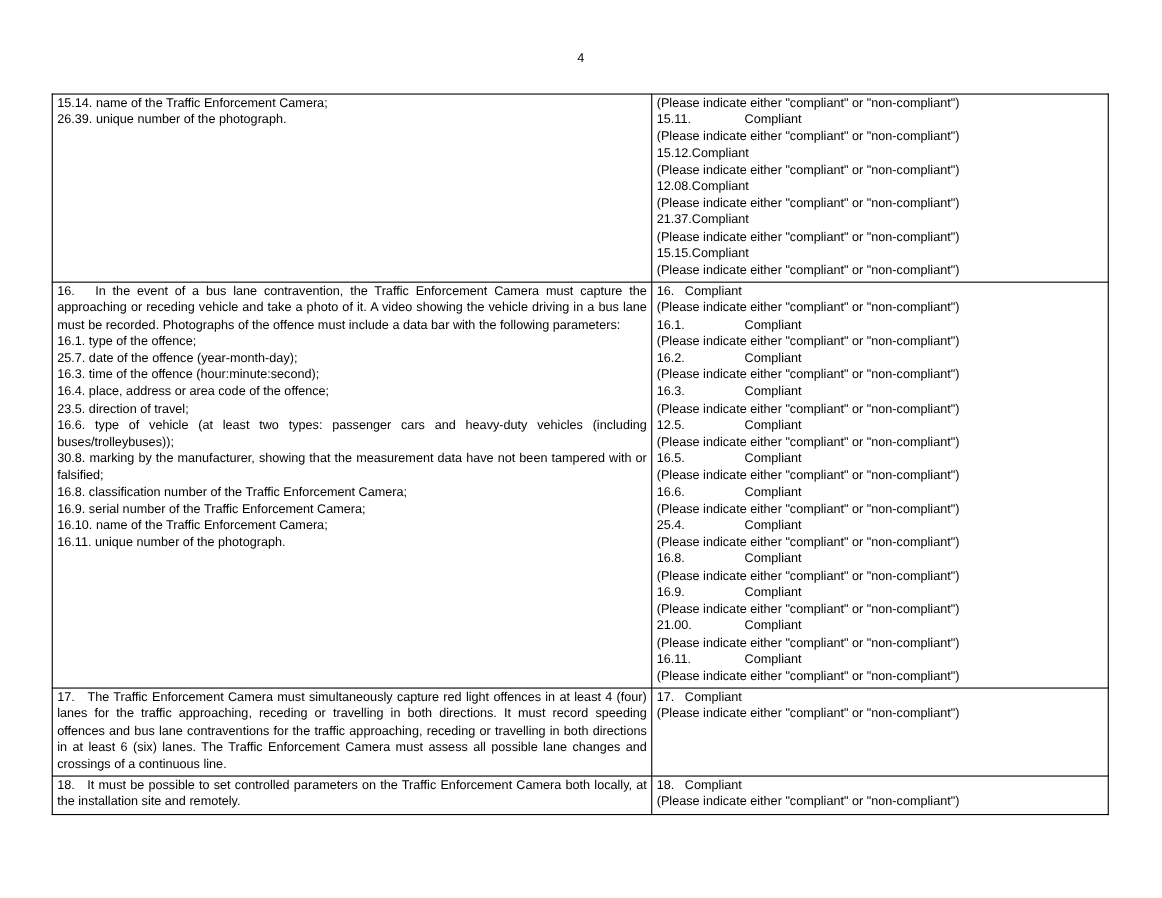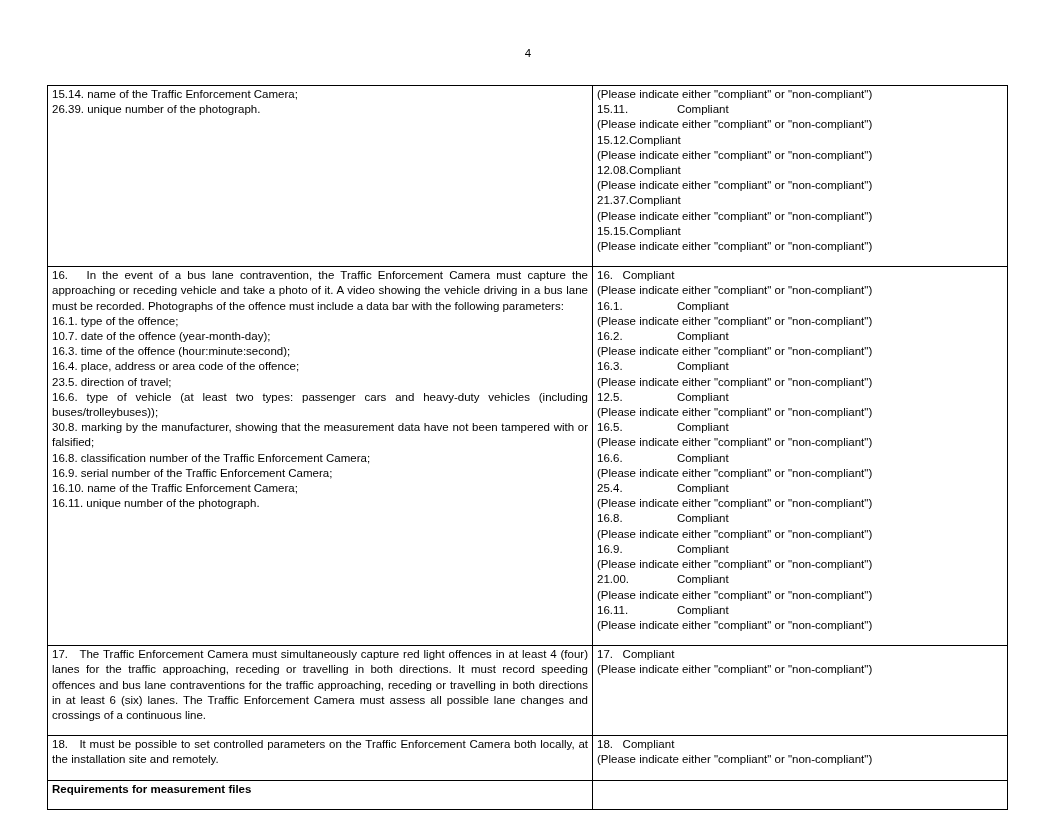--- a/index.html
+++ b/index.html
@@ -26,21 +26,21 @@
     position: absolute;
     left: 47px;
     top: 85px;
     width: 960px;
     border-collapse: collapse;
     table-layout: fixed;
   }
   .doc-table td {
     border: 1px solid #000000;
     vertical-align: top;
-    padding: 1px 4px 12px 4px;
+    padding: 1px 4px 2px 4px;
     font-size: 11.5px;
     line-height: 15.2px;
     color: #000000;
     overflow: hidden;
   }
   .left-cell { text-align: justify; }
   .left-cell .line { text-align: justify; }
   .heading-cell, .heading-cell .line { font-weight: bold; text-align: left; }
   .right-cell .line {
     white-space: pre-wrap;
@@ -76,21 +76,21 @@
             <div class="line">21.37.Compliant</div>
             <div class="line">(Please indicate either "compliant" or "non-compliant")</div>
             <div class="line">15.15.Compliant</div>
             <div class="line">(Please indicate either "compliant" or "non-compliant")</div>
           </td>
         </tr>
         <tr>
           <td class="left-cell">
             <div class="line">16.&nbsp;&nbsp; In the event of a bus lane contravention, the Traffic Enforcement Camera must capture the approaching or receding vehicle and take a photo of it. A video showing the vehicle driving in a bus lane must be recorded. Photographs of the offence must include a data bar with the following parameters:</div>
             <div class="line">16.1. type of the offence;</div>
-            <div class="line">10.7. date of the offence (year-month-day);</div>
+            <div class="line">25.7. date of the offence (year-month-day);</div>
             <div class="line">16.3. time of the offence (hour:minute:second);</div>
             <div class="line">16.4. place, address or area code of the offence;</div>
             <div class="line">23.5. direction of travel;</div>
             <div class="line">16.6. type of vehicle (at least two types: passenger cars and heavy-duty vehicles (including buses/trolleybuses));</div>
             <div class="line">30.8. marking by the manufacturer, showing that the measurement data have not been tampered with or falsified;</div>
             <div class="line">16.8. classification number of the Traffic Enforcement Camera;</div>
             <div class="line">16.9. serial number of the Traffic Enforcement Camera;</div>
             <div class="line">16.10. name of the Traffic Enforcement Camera;</div>
             <div class="line">16.11. unique number of the photograph.</div>
           </td>
@@ -132,21 +132,15 @@
         </tr>
         <tr>
           <td class="left-cell">
             <div class="line">18.&nbsp;&nbsp; It must be possible to set controlled parameters on the Traffic Enforcement Camera both locally, at the installation site and remotely.</div>
           </td>
           <td class="right-cell">
             <div class="line">18.   Compliant</div>
             <div class="line">(Please indicate either "compliant" or "non-compliant")</div>
           </td>
         </tr>
-        <tr>
-          <td class="left-cell heading-cell">
-            <div class="line">Requirements for measurement files</div>
-          </td>
-          <td class="right-cell"></td>
-        </tr>
       </tbody>
   </table>
 </div>
 
 </body></html>

